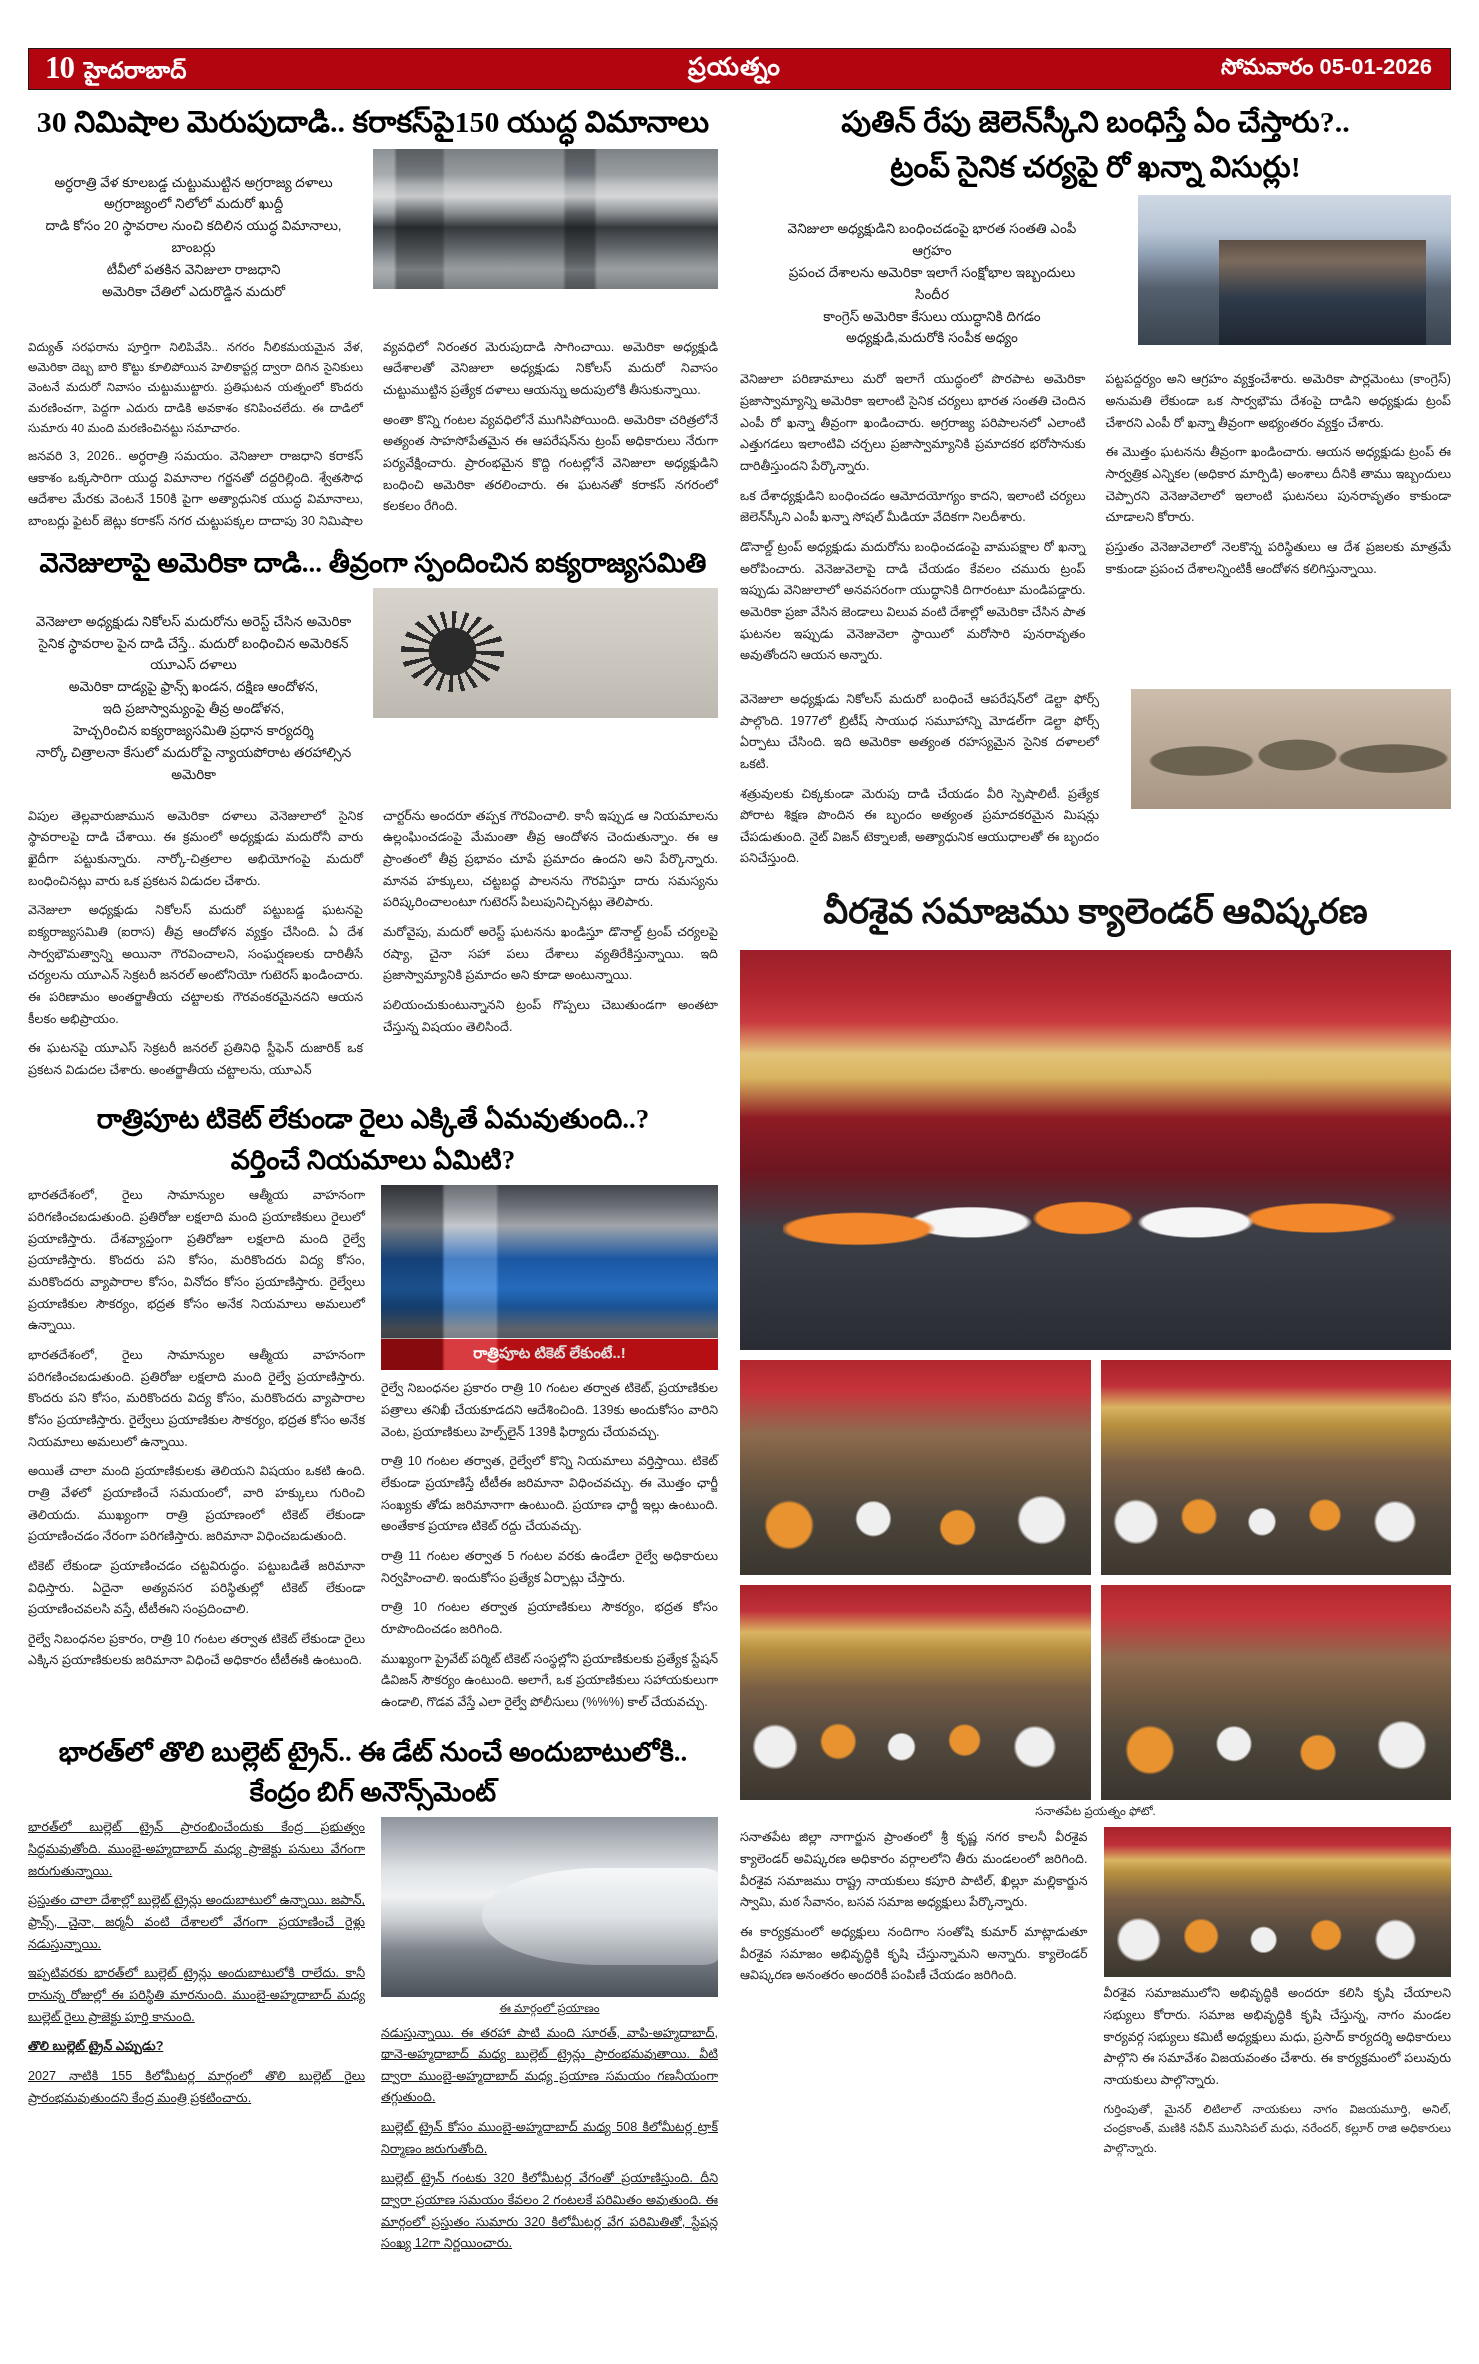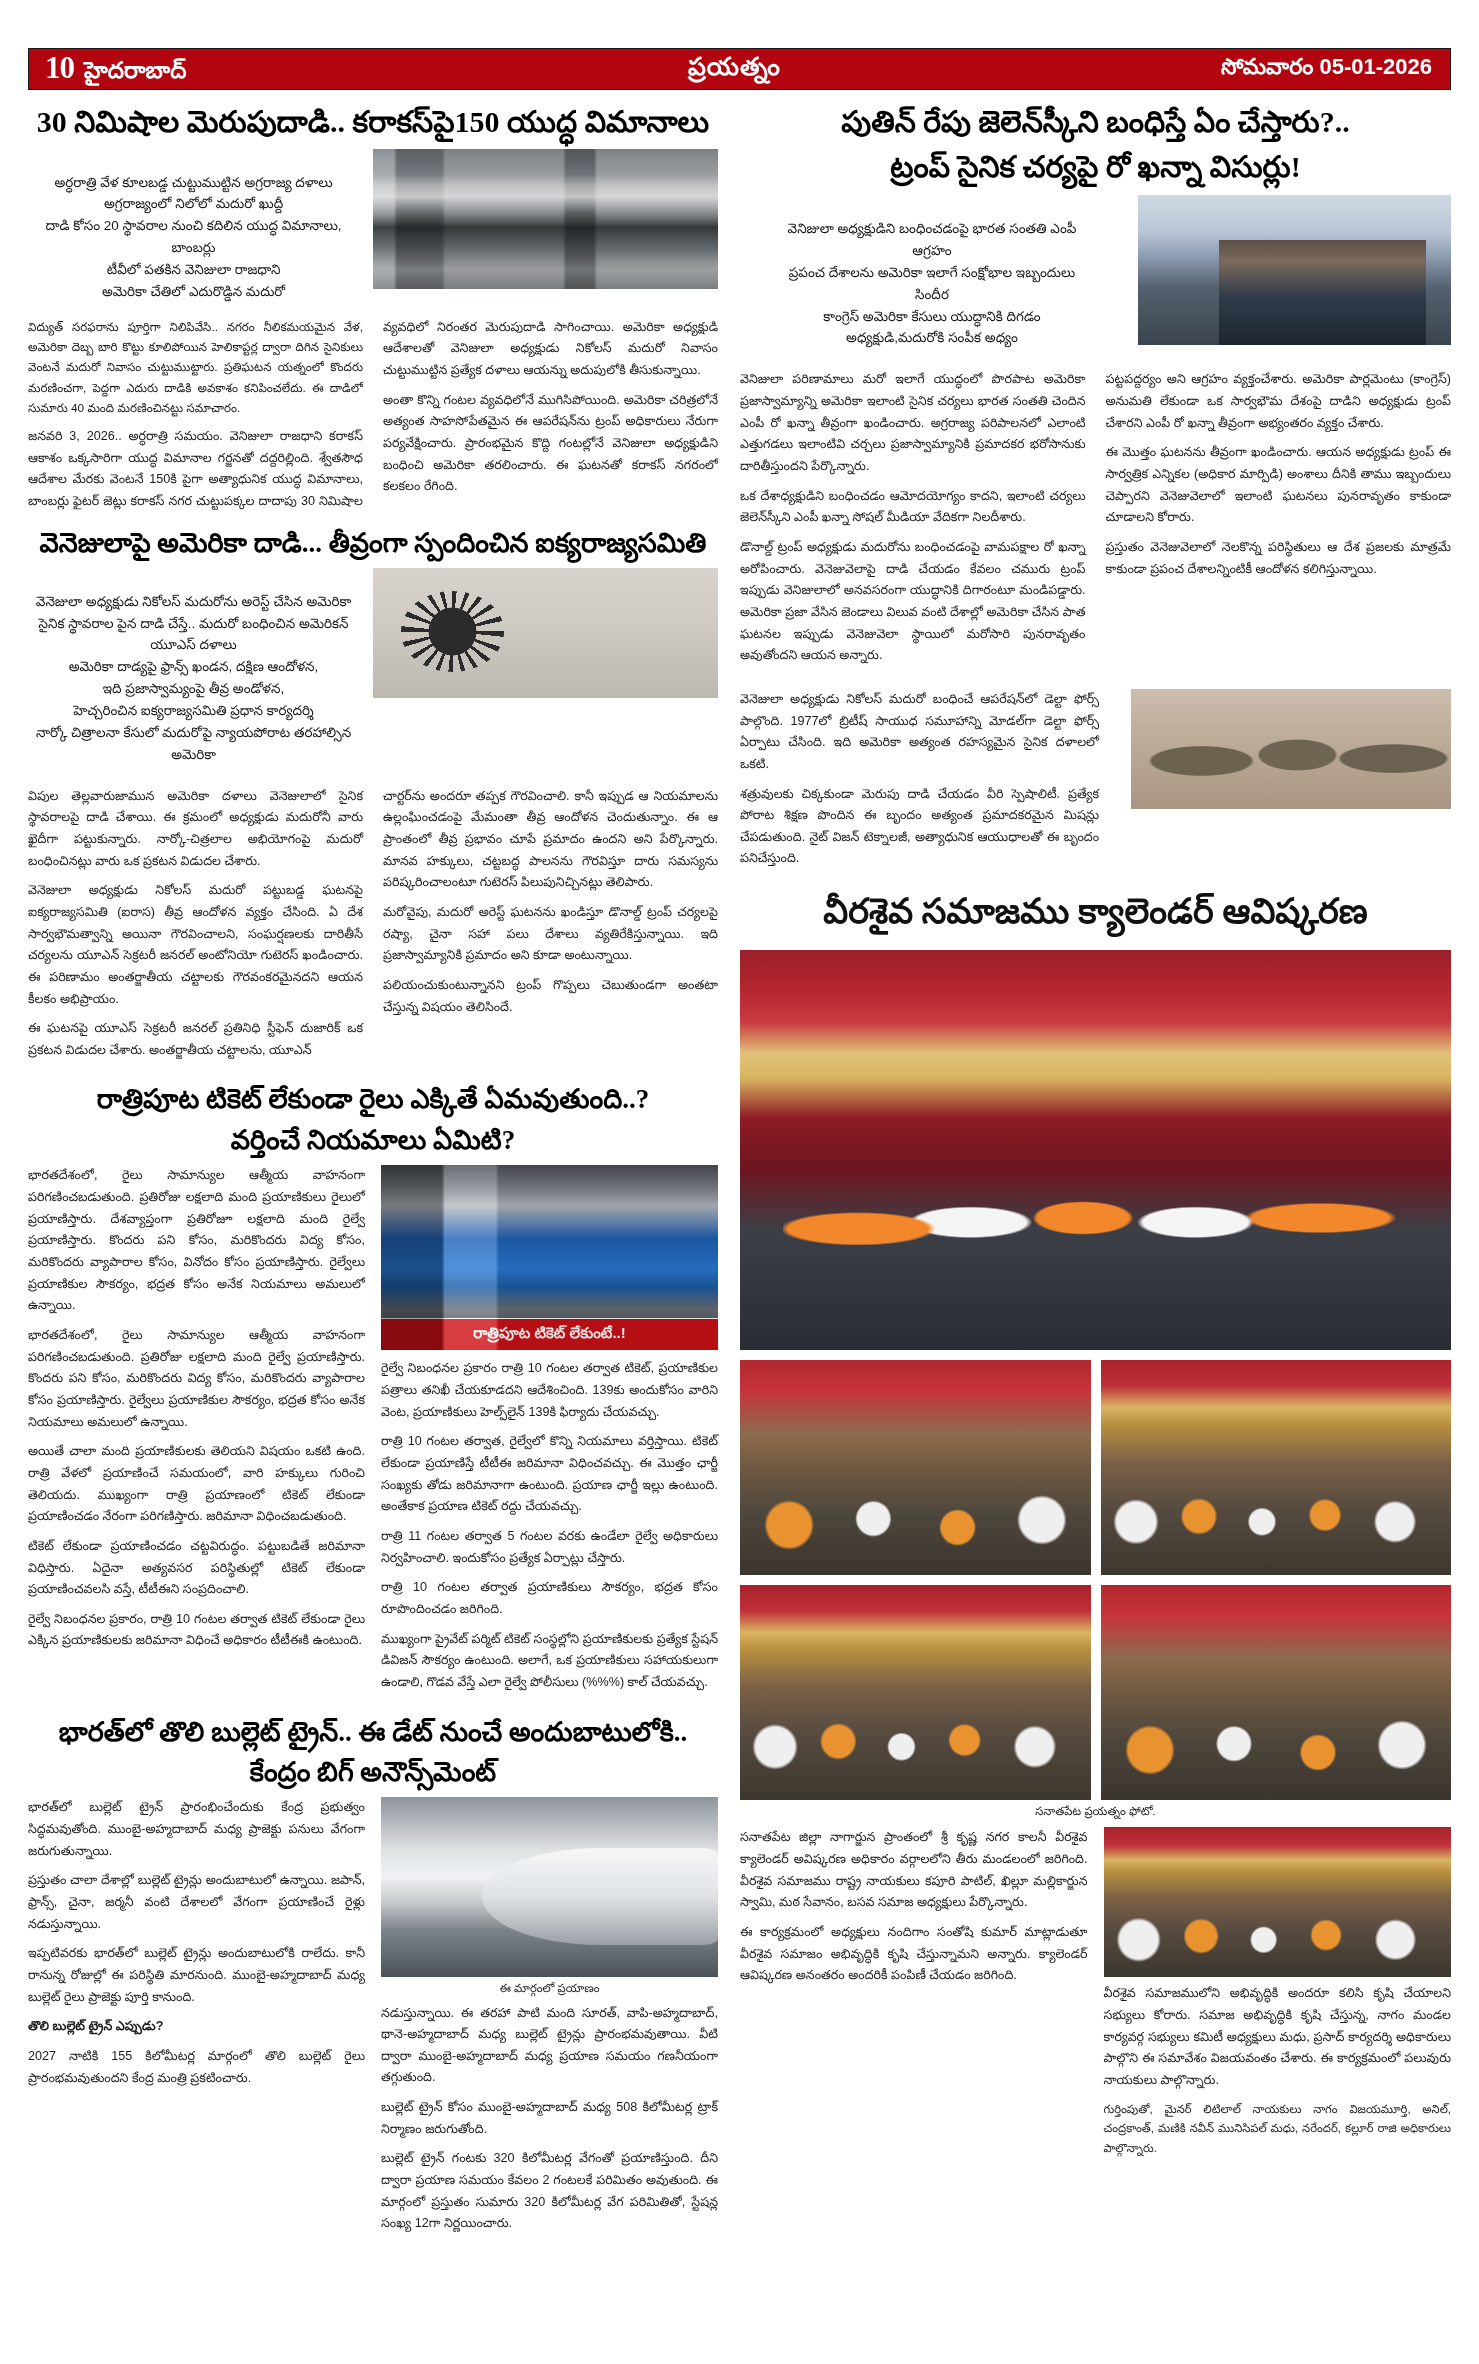--- a/index.html
+++ b/index.html
@@ -235,21 +235,21 @@
           <div>అగ్రరాజ్యంలో నిలోలో మదురో ఖుద్దీ</div>
           <div>దాడి కోసం 20 స్థావరాల నుంచి కదిలిన యుద్ధ విమానాలు,</div>
           <div>బాంబర్లు</div>
           <div>టీవీలో పతకిన వెనిజులా రాజధాని</div>
           <div>అమెరికా చేతిలో ఎదురొడ్డిన మదురో</div>
         </div>
       </div>
       <div class="photo img-train-station" style="width:50%; height:140px;"></div>
     </div>
 
-    <div class="body2" style="margin-top:4px;">
+    <div class="body2" style="margin-top:24px;">
       <p style="font-size:11.8px;">విద్యుత్ సరఫరాను పూర్తిగా నిలిపివేసి.. నగరం నీలికమయమైన వేళ, అమెరికా దెబ్బ బారి కొట్టు కూలిపోయిన హెలికాప్టర్ల ద్వారా దిగిన సైనికులు వెంటనే మదురో నివాసం చుట్టుముట్టారు. ప్రతిఘటన యత్నంలో కొందరు మరణించగా, పెద్దగా ఎదురు దాడికి అవకాశం కనిపించలేదు. ఈ దాడిలో సుమారు 40 మంది మరణించినట్టు సమాచారం.</p>
       <p>జనవరి 3, 2026.. అర్ధరాత్రి సమయం. వెనిజులా రాజధాని కరాకస్ ఆకాశం ఒక్కసారిగా యుద్ధ విమానాల గర్జనతో దద్దరిల్లింది. శ్వేతసౌధ ఆదేశాల మేరకు వెంటనే 150కి పైగా అత్యాధునిక యుద్ధ విమానాలు, బాంబర్లు ఫైటర్ జెట్లు కరాకస్ నగర చుట్టుపక్కల దాదాపు 30 నిమిషాల వ్యవధిలో నిరంతర మెరుపుదాడి సాగించాయి. అమెరికా అధ్యక్షుడి ఆదేశాలతో వెనిజులా అధ్యక్షుడు నికోలస్ మదురో నివాసం చుట్టుముట్టిన ప్రత్యేక దళాలు ఆయన్ను అదుపులోకి తీసుకున్నాయి.</p>
       <p>అంతా కొన్ని గంటల వ్యవధిలోనే ముగిసిపోయింది. అమెరికా చరిత్రలోనే అత్యంత సాహసోపేతమైన ఈ ఆపరేషన్‌ను ట్రంప్ అధికారులు నేరుగా పర్యవేక్షించారు. ప్రారంభమైన కొద్ది గంటల్లోనే వెనిజులా అధ్యక్షుడిని బంధించి అమెరికా తరలించారు. ఈ ఘటనతో కరాకస్ నగరంలో కలకలం రేగింది.</p>
     </div>
   </div>
 
   <div class="sec">
     <h1 class="hl hl-lg">వెనెజులాపై అమెరికా దాడి... తీవ్రంగా స్పందించిన ఐక్యరాజ్యసమితి</h1>
 
     <div class="twocol-imgleft" style="margin-top:6px;justify-content:center;">
@@ -306,21 +306,21 @@
           <p>ముఖ్యంగా ప్రైవేట్ పర్మిట్ టికెట్ సంస్థల్లోని ప్రయాణికులకు ప్రత్యేక స్టేషన్ డివిజన్ సౌకర్యం ఉంటుంది. అలాగే, ఒక ప్రయాణికులు సహాయకులుగా ఉండాలి, గొడవ వేస్తే ఎలా రైల్వే పోలీసులు (%%%) కాల్ చేయవచ్చు.</p>
         </div>
       </div>
     </div>
   </div>
 
   <div class="sec">
     <h1 class="hl hl-lg">భారత్‌లో తొలి బుల్లెట్ ట్రైన్.. ఈ డేట్ నుంచే అందుబాటులోకి..</h1>
     <h1 class="hl hl-lg">కేంద్రం బిగ్ అనౌన్స్‌మెంట్</h1>
 
-    <div style="display:flex; gap:16px; margin-top:6px;">
+    <div style="display:flex; gap:16px; margin-top:6px;text-decoration:underline;">
       <div class="body1" style="flex:1;">
         <p>భారత్‌లో బుల్లెట్ ట్రైన్ ప్రారంభించేందుకు కేంద్ర ప్రభుత్వం సిద్ధమవుతోంది. ముంబై-అహ్మదాబాద్ మధ్య ప్రాజెక్టు పనులు వేగంగా జరుగుతున్నాయి.</p>
         <p>ప్రస్తుతం చాలా దేశాల్లో బుల్లెట్ ట్రైన్లు అందుబాటులో ఉన్నాయి. జపాన్, ఫ్రాన్స్, చైనా, జర్మనీ వంటి దేశాలలో వేగంగా ప్రయాణించే రైళ్లు నడుస్తున్నాయి.</p>
         <p>ఇప్పటివరకు భారత్‌లో బుల్లెట్ ట్రైన్లు అందుబాటులోకి రాలేదు. కానీ రానున్న రోజుల్లో ఈ పరిస్థితి మారనుంది. ముంబై-అహ్మదాబాద్ మధ్య బుల్లెట్ రైలు ప్రాజెక్టు పూర్తి కానుంది.</p>
         <p style="font-weight:bold;">తొలి బుల్లెట్ ట్రైన్ ఎప్పుడు?</p>
         <p>2027 నాటికి 155 కిలోమీటర్ల మార్గంలో తొలి బుల్లెట్ రైలు ప్రారంభమవుతుందని కేంద్ర మంత్రి ప్రకటించారు.</p>
       </div>
       <div style="flex:1;">
         <div class="photo img-bullettrain" style="width:100%; height:180px;"></div>
         <div class="photo-cap-below">ఈ మార్గంలో ప్రయాణం</div>

